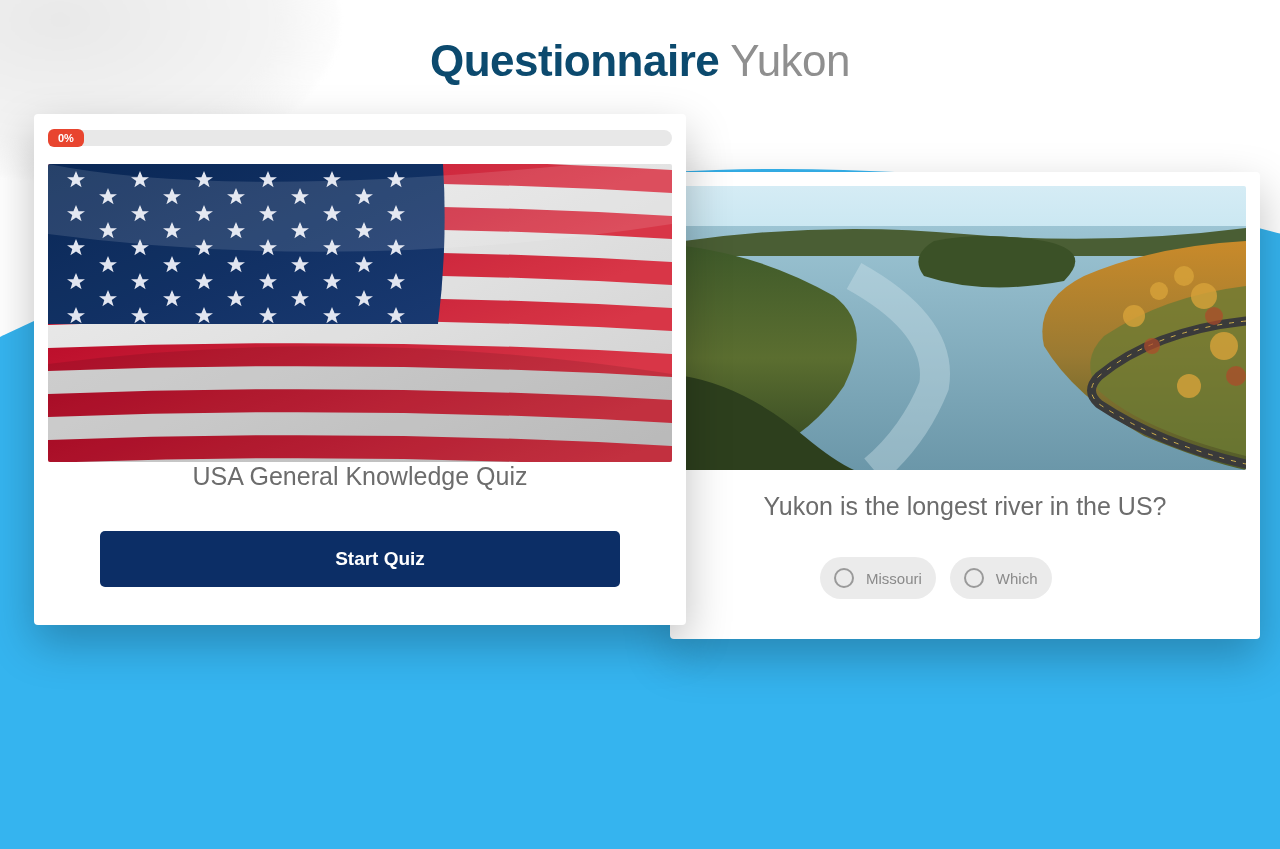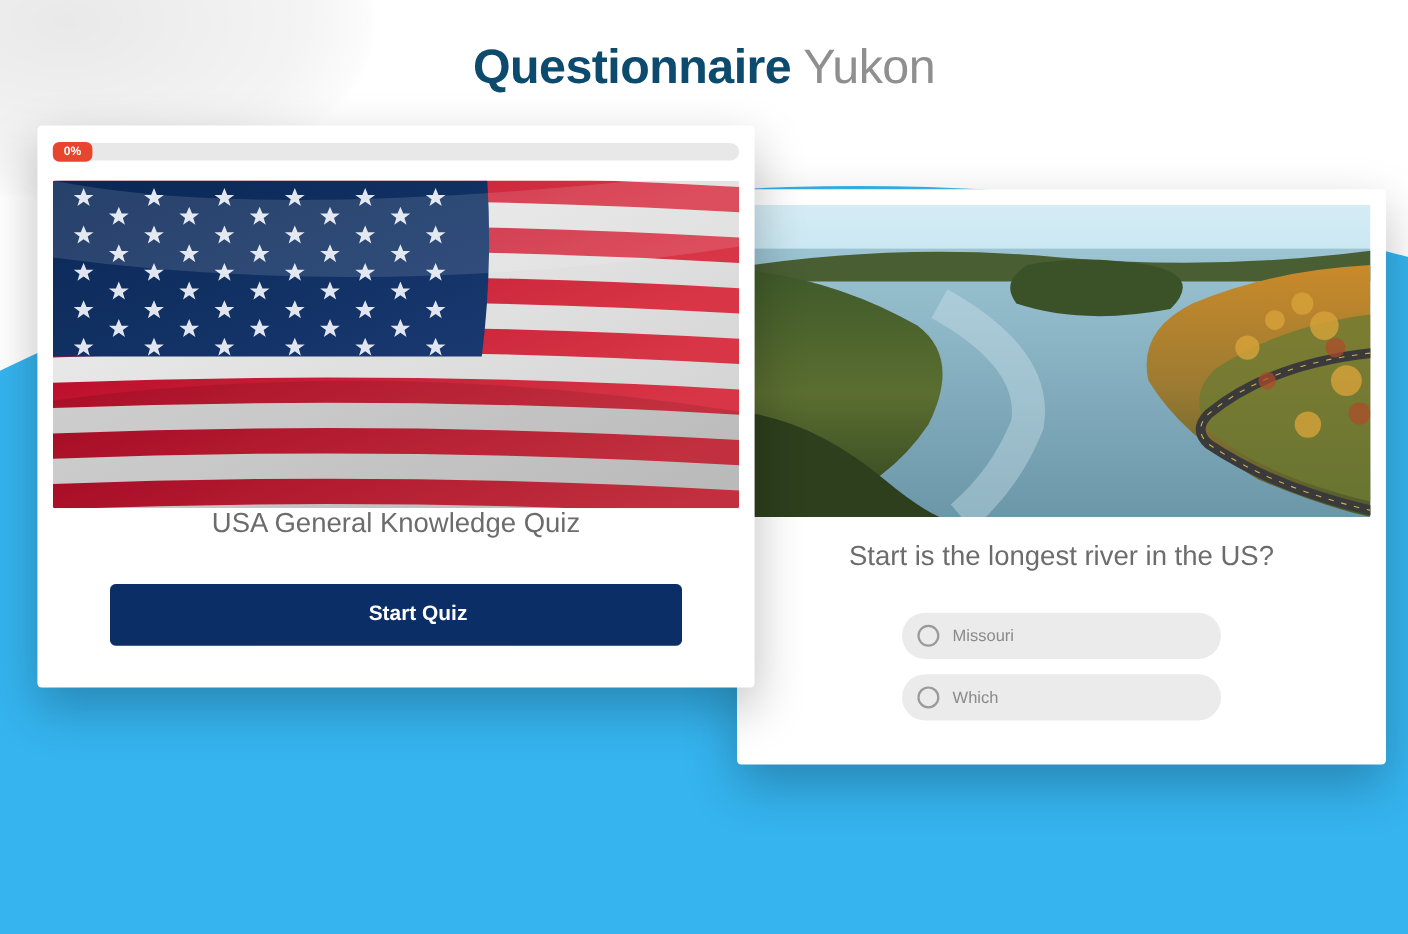--- a/index.html
+++ b/index.html
@@ -138,21 +138,20 @@
     font-size: 19px;
     font-weight: 700;
     cursor: pointer;
     padding-left: 40px;
   }
 
   .options {
     margin: 36px auto 0 auto;
     width: 290px;
     display: flex;
-    flex-direction: column;
     gap: 14px;
   }
   .option {
     display: flex;
     align-items: center;
     gap: 12px;
     height: 42px;
     background: #ebebeb;
     border-radius: 22px;
     padding: 0 14px;
@@ -468,21 +467,21 @@
           <circle cx="505" cy="200" r="12"></circle>
       </g>
       <g fill="#b04a2a" opacity="0.7">
         <circle cx="530" cy="130" r="9"></circle>
           <circle cx="468" cy="160" r="8"></circle>
           <circle cx="552" cy="190" r="10"></circle>
       </g>
     </svg>
   </div>
 
-  <div class="question">Start is the longest river in the US?</div>
+  <div class="question">Yukon is the longest river in the US?</div>
 
   <div class="options">
     <div class="option">
       <span class="radio"></span>
       <span>Missouri</span>
     </div>
     <div class="option">
       <span class="radio"></span>
       <span>Which</span>
     </div>

